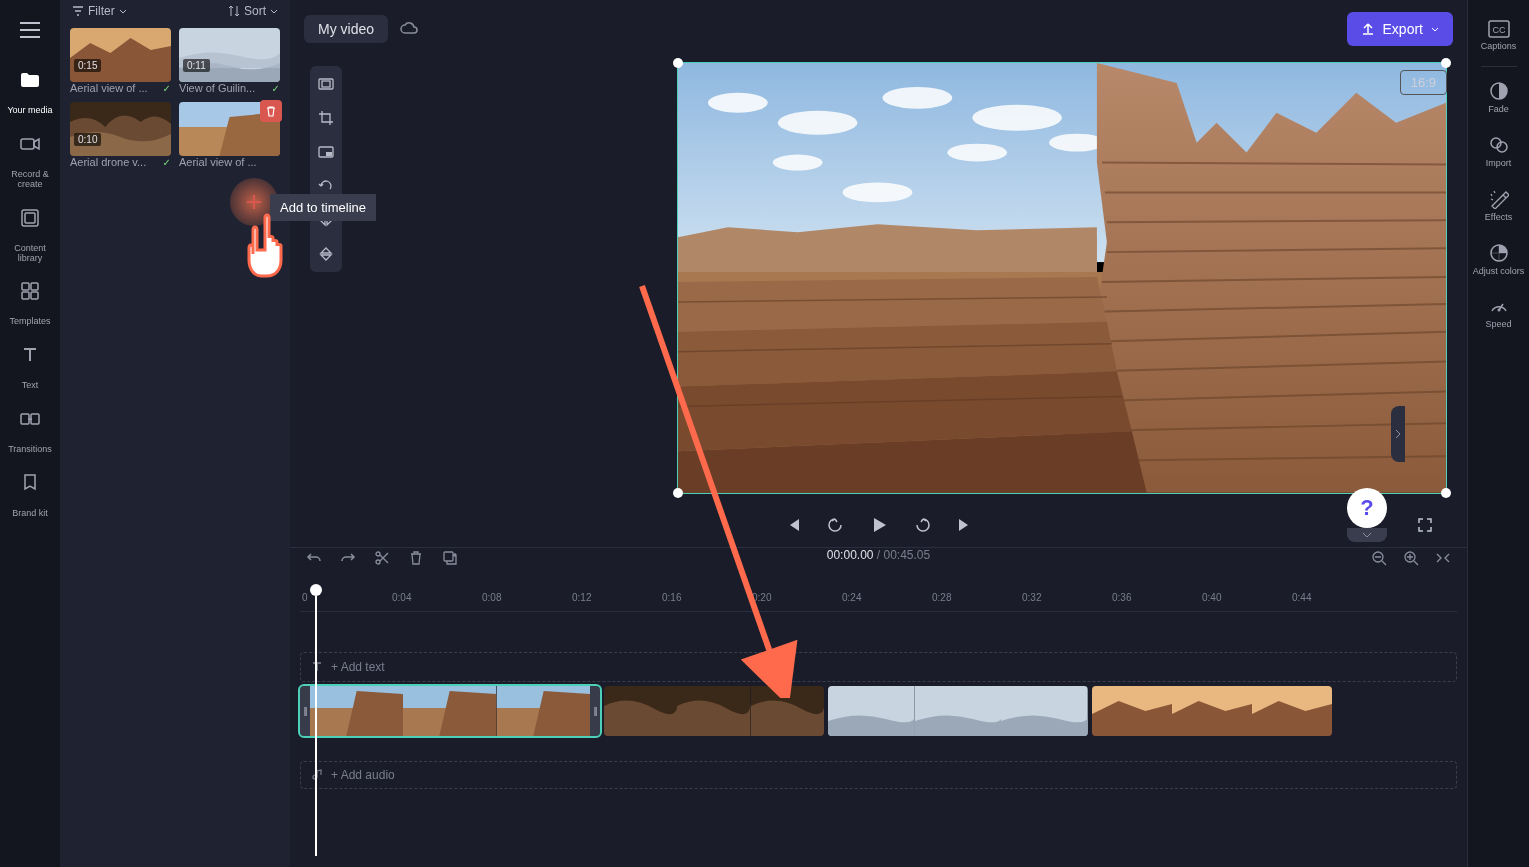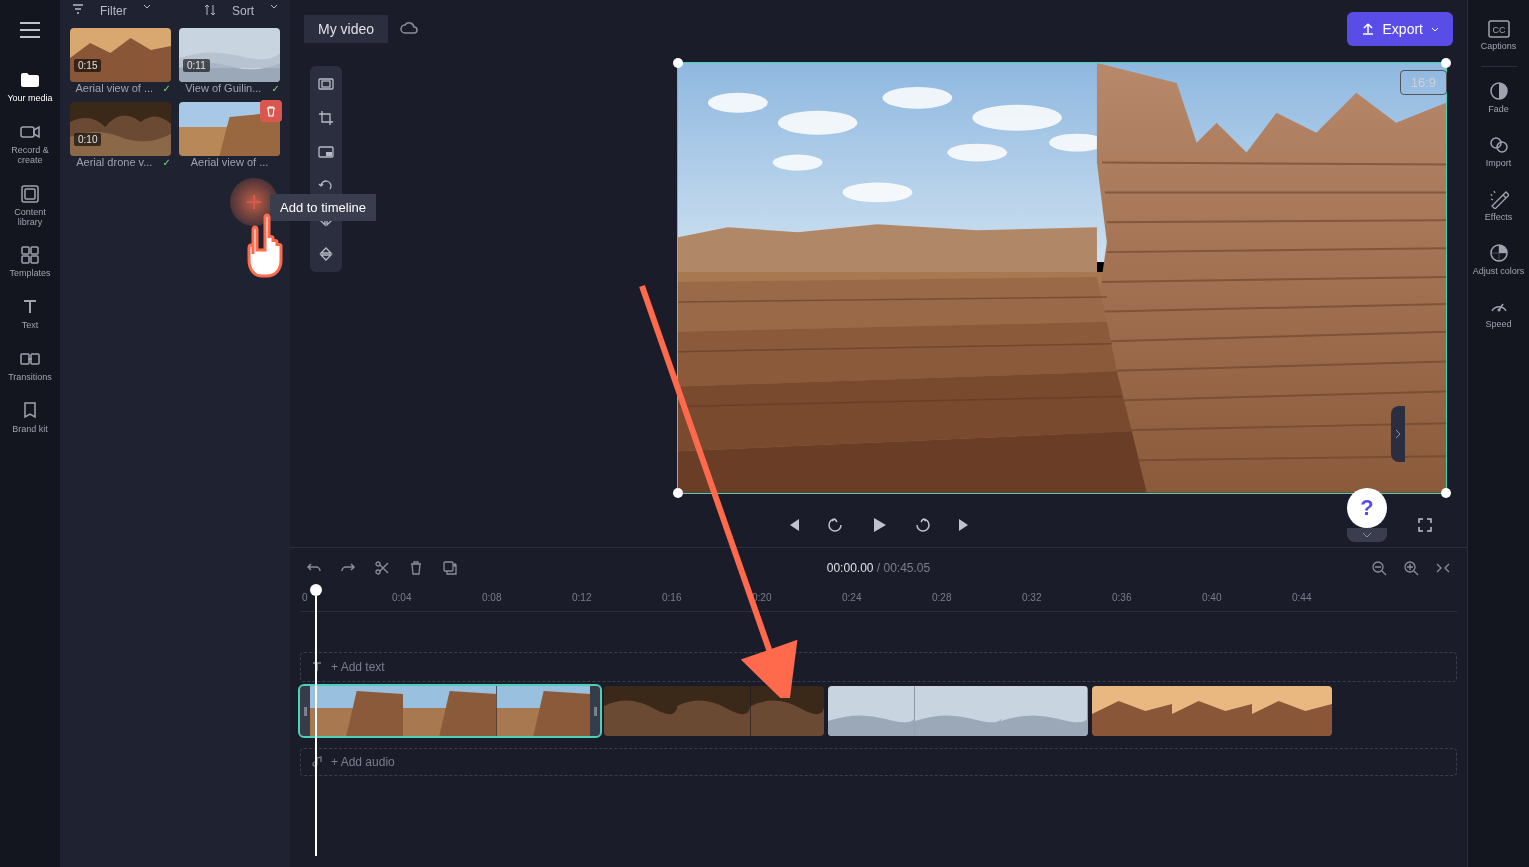--- a/index.html
+++ b/index.html
@@ -29,21 +29,21 @@
   display: flex; align-items: center; justify-content: center;
   cursor: pointer;
   margin-bottom: 10px;
 }
 .nav-item {
   width: 60px;
   padding: 8px 4px 10px;
   display: flex;
   flex-direction: column;
   align-items: center;
-  gap: 4px;
+  gap: 16px;
   cursor: pointer;
   color: #a0a2b0;
 }
 .nav-item.active { color: #fff; }
 .nav-item-label { font-size: 9px; text-align: center; line-height: 1.1; }
 .nav-icon { width: 20px; height: 20px; display:flex; align-items:center; justify-content:center; }
 
 
 .media-panel {
   width: 230px;
@@ -73,29 +73,28 @@
   cursor:pointer; color:#fff;
   display:flex;align-items:center;justify-content:center;
 }
 .filter-sort-row {
   display:flex; justify-content:space-between;
   padding: 4px 12px 10px;
   color:#b8bac8; font-size:12px;
 }
 .filter-btn, .sort-btn {
   background:none; border:none; color:#b8bac8; font-size:12px;
-  display:flex; align-items:flex-start; gap:16px; cursor:pointer;
+  display:flex; align-items:center; gap:4px; cursor:pointer;
 }
 .media-grid {
   padding: 0 10px;
   display:grid;
   grid-template-columns: 1fr 1fr;
   gap: 8px;
   position:relative;
-  text-align:center;
 }
 .media-thumb {
   position:relative;
   cursor:pointer;
 }
 .thumb-img {
   width:100%; height:54px;
   border-radius:4px;
   display:block;
 }
@@ -142,21 +141,21 @@
 
 
 .main-area {
   flex:1; display:flex; flex-direction:column; background:#1a1d29;
   position:relative;
 }
 .top-bar {
   height:58px; display:flex; align-items:center; padding: 0 14px; gap:10px;
 }
 .title-chip {
-  background:#2b2e3e; padding:6px 14px; border-radius:0;
+  background:#2b2e3e; padding:6px 14px; border-radius:6px;
   font-size:14px; color:#e0e0e8;
 }
 .sync-icon { color:#8a8d9d; cursor:pointer; width:22px;height:22px; display:flex;align-items:center;justify-content:center; }
 .spacer { flex:1; }
 .export-btn {
   background:#5a4ce6; color:#fff; border:none; border-radius:6px;
   height:34px; padding: 0 14px; font-size:14px; font-weight:500;
   display:flex; align-items:center; gap:8px; cursor:pointer;
 }
 .preview-zone {
@@ -232,21 +231,21 @@
 }
 
 
 .timeline {
   height: 320px;
   border-top:1px solid #2b2e3e;
   display:flex; flex-direction:column;
   background:#1a1d29;
 }
 .tl-toolbar {
-  height:40px; display:flex; align-items:center; padding:0 14px; gap:14px;
+  height:40px; display:flex; padding:0 14px; gap:14px;
   position:relative;
 }
 .tl-tool { width:20px;height:20px; display:flex;align-items:center;justify-content:center; color:#8a8d9d; cursor:pointer; }
 .tl-time { position:absolute; left:50%; transform:translateX(-50%); font-size:12px; }
 .tl-time .cur { color:#e0e0e8; }
 .tl-time .dur { color:#7a7d8d; }
 .tl-zoom { position:absolute; right:14px; display:flex; gap:12px; }
 .ruler {
   height:24px; position:relative; border-bottom:1px solid #2b2e3e; margin-left:10px; margin-right:10px;
   color:#7a7d8d; font-size:10px;
@@ -274,21 +273,21 @@
   display:flex;
 }
 .clip.selected { outline:2px solid #4dd0b8; }
 .clip-frame { flex:1; }
 .clip-handle {
   width:10px; background:rgba(60,63,78,0.9);
   display:flex;align-items:center;justify-content:center;
   color:#c0c2d0; font-size:9px; letter-spacing:-1px;
 }
 .audio-track {
-  height:28px; border:1px dashed #3a3d4e; border-radius:4px; margin-top:8px;
+  height:28px; border:1px dashed #3a3d4e; border-radius:4px; margin-top:21px;
   display:flex; align-items:center; gap:8px; padding:0 10px;
   color:#7a7d8d; font-size:12px;
 }
 .arrow-annotation {
   position:absolute;
   left: 344px; top: 278px;
   z-index:35;
   pointer-events:none;
 }
 

